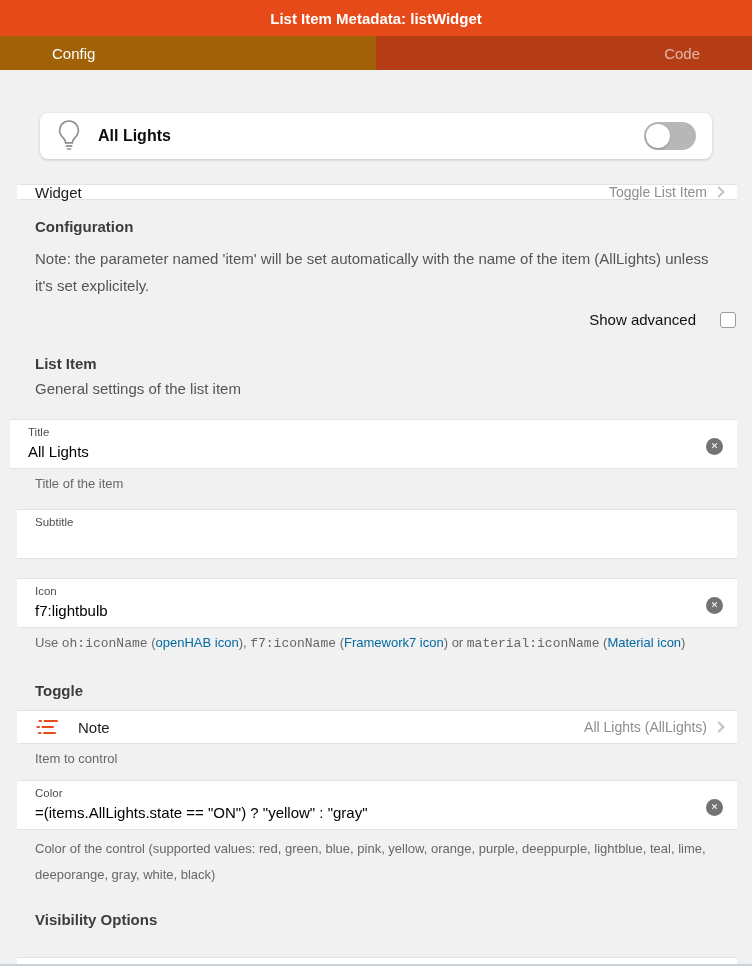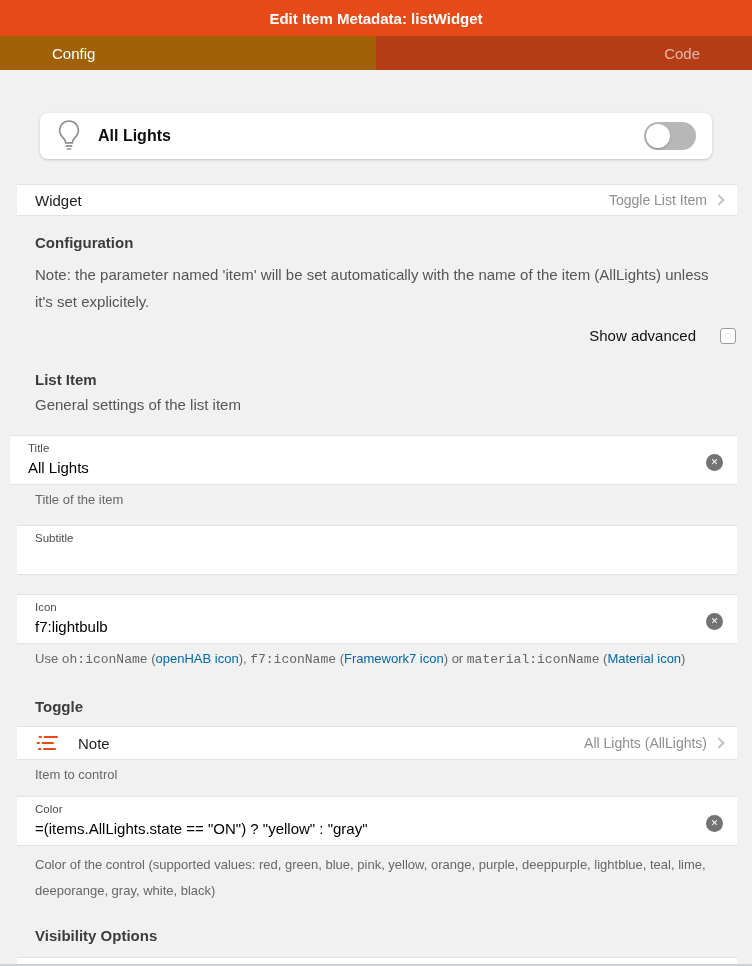--- a/index.html
+++ b/index.html
@@ -25,21 +25,21 @@
     box-shadow:0 1px 3px rgba(0,0,0,0.18); display:flex; align-items:center; padding:0 16px 0 16px;
   }
   .card-title { margin-left:16px; font-size:16px; font-weight:bold; color:#0d0d0d; }
   .toggle { margin-left:auto; width:52px; height:28px; border-radius:14px; background:#b7b7b7; position:relative; }
   .toggle-knob { position:absolute; left:2px; top:2px; width:24px; height:24px; border-radius:50%; background:#fff; box-shadow:0 1px 2px rgba(0,0,0,0.25); }
   
   .row, .field {
     margin:0 15px 0 17px; background:#fff;
     border-top:1px solid #e3e3e3; border-bottom:1px solid #e3e3e3;
   }
-  .row { height:32px; display:flex; align-items:center; padding:0 12px 0 18px; }
+  .row { height:16px; display:flex; align-items:center; padding:0 12px 0 18px; }
   .row-label { font-size:15px; color:#1c1c1c; }
   .row-after { margin-left:auto; display:flex; align-items:center; gap:8px; }
   .row-value { font-size:14px; color:#8e8e93; }
   .chevron { width:8px; height:8px; border-right:2px solid #c4c4c7; border-top:2px solid #c4c4c7; transform:rotate(45deg); margin-right:2px; }
   .field { position:relative; padding:5px 44px 7px 18px; }
   .field-label { font-size:11.5px; color:#4d4d4d; line-height:14px; }
   .field-value { font-size:15px; color:#000; margin-top:3px; min-height:19px; line-height:19px; white-space:nowrap; overflow:hidden; }
   .clear-btn {
     position:absolute; right:14px; bottom:13px; width:17px; height:17px; border-radius:50%;
     background:#737373; color:#fff; display:flex; align-items:center; justify-content:center;
@@ -77,21 +77,21 @@
     overflow:hidden; padding:4px 0 0 18px; border-top:1px solid #e3e3e3;
   }
   .bottom-strip { position:absolute; left:0; right:0; bottom:0; height:2px; background:#ccd3d8; }
 </style>
 </head>
 <body>
 
 <div class="page">
 
   <div class="navbar">
-    <div class="navbar-title">Edit Item Metadata: listWidget</div>
+    <div class="navbar-title">List Item Metadata: listWidget</div>
   </div>
   <div class="tabbar">
     <div class="tab tab-config">
       <span>Config</span>
     </div>
     <div class="tab tab-code">
       <span>Code</span>
     </div>
   </div>
 

